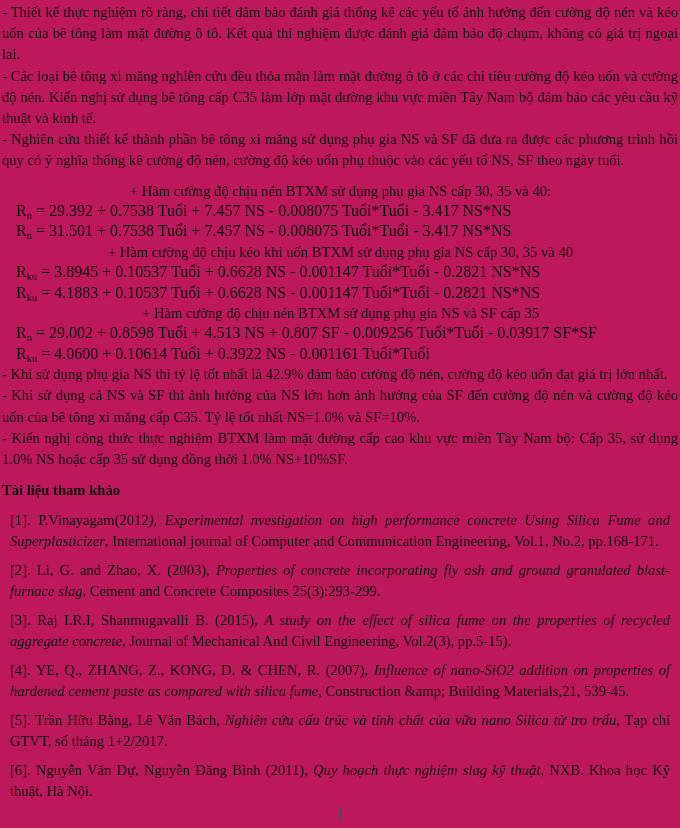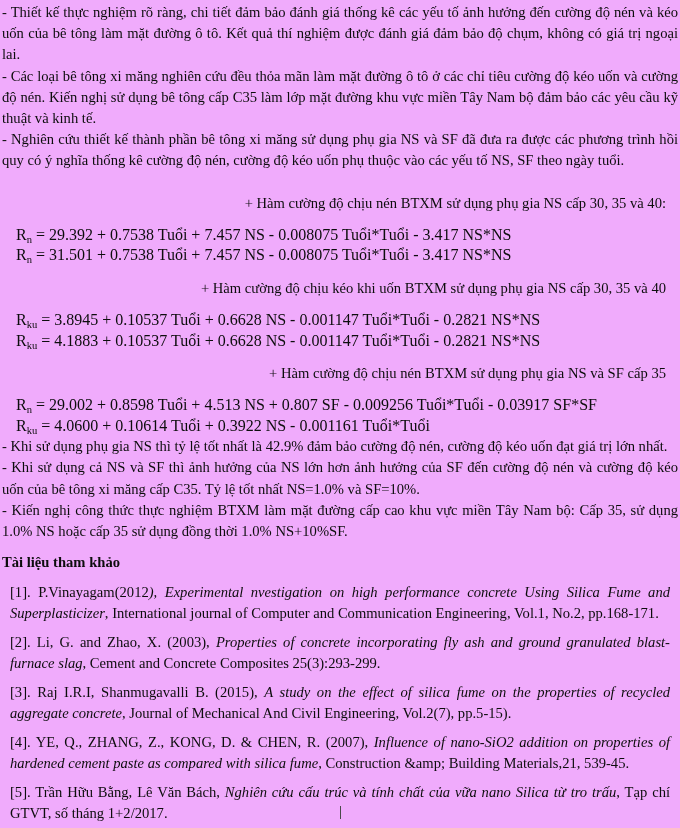--- a/index.html
+++ b/index.html
@@ -15,21 +15,21 @@
     font-family: "Liberation Serif", "DejaVu Serif", serif;
     color: #0d0d0d;
     -webkit-font-smoothing: none;
   }
   .page {
     position: relative;
     width: 680px;
     height: 828px;
     box-sizing: border-box;
     padding: 2px 2px 0 2px;
-    background: #f0abfc;
+    background: #be185d;
   }
   .blk {
     font-size: 14.6px;
     line-height: 21.2px;
     text-align: justify;
     text-justify: inter-word;
     margin: 0;
     hyphens: none;
   }
   .para {
@@ -48,22 +48,22 @@
     font-size: 14.6px;
     line-height: 21.2px;
     margin: 0;
     padding-top: 10px;
     text-align: left;
   }
   .spacer-sm { height: 9px; }
   .eq-head {
     font-size: 14.6px;
     line-height: 20.4px;
-    margin: 12px;
-    text-align: right;
+    margin: 0;
+    text-align: center;
     padding-left: 1px;
   }
   .eq {
     font-size: 16px;
     line-height: 20.4px;
     margin: 0;
     text-align: left;
     padding-left: 14px;
     white-space: nowrap;
   }
@@ -145,21 +145,21 @@
   <p class="blk para">- Khi sử dụng phụ gia NS thì tỷ lệ tốt nhất là 42.9% đảm bảo cường độ nén, cường độ kéo uốn đạt giá trị lớn nhất.</p>
   <p class="blk para">- Khi sử dụng cả NS và SF thì ảnh hưởng của NS lớn hơn ảnh hưởng của SF đến cường độ nén và cường độ kéo uốn của bê tông xi măng cấp C35. Tỷ lệ tốt nhất NS=1.0% và SF=10%.</p>
   <p class="blk para">- Kiến nghị công thức thực nghiệm BTXM làm mặt đường cấp cao khu vực miền Tây Nam bộ: Cấp 35, sử dụng 1.0% NS hoặc cấp 35 sử dụng đồng thời 1.0% NS+10%SF.</p>
 
   <h2 class="refs-heading">Tài liệu tham khảo</h2>
 
   <p class="ref"><span>[1].</span><span> P.Vinayagam(2012</span><i class="it">), Experimental nvestigation on high performance concrete Using Silica Fume and Superplasticizer</i><span>, International journal of Computer and Communication Engineering, Vol.1, No.2, pp.168-171.</span></p>
 
   <p class="ref"><span>[2].</span><span> Li, G. and Zhao, X. (2003), </span><i class="it">Properties of concrete incorporating fly ash and ground granulated blast-furnace slag</i><span>, Cement and Concrete Composites 25(3):293-299.</span></p>
 
-  <p class="ref"><span>[3].</span><span> Raj I.R.I, Shanmugavalli B. (2015), </span><i class="it">A study on the effect of silica fume on the properties of recycled aggregate concrete</i><span>, Journal of Mechanical And Civil Engineering, Vol.2(7), pp.5-15).</span></p>
+  <p class="ref"><span>[3].</span><span> Raj I.R.I, Shanmugavalli B. (2015), </span><i class="it">A study on the effect of silica fume on the properties of recycled aggregate concrete</i><span>, Journal of Mechanical And Civil Engineering, Vol.2(3), pp.5-15).</span></p>
 
   <p class="ref"><span>[4].</span><span> YE, Q., ZHANG, Z., KONG, D. &amp; CHEN, R. (2007), </span><i class="it">Influence of nano-SiO2 addition on properties of hardened cement paste as compared with silica fume</i><span>, Construction &amp;amp; Building Materials,21, 539-45.</span></p>
 
   <p class="ref"><span>[5].</span><span> Trần Hữu Bằng, Lê Văn Bách, </span><i class="it">Nghiên cứu cấu trúc và tính chất của vữa nano Silica từ tro trấu</i><span>, Tạp chí GTVT, số tháng 1+2/2017.</span></p>
 
   <p class="ref"><span>[6].</span><span> Nguyễn Văn Dự, Nguyễn Đăng Bình (2011), </span><i class="it">Quy hoạch thực nghiệm slag kỹ thuật</i><span>, NXB. Khoa học Kỹ thuật, Hà Nội.</span></p>
 
   <div class="caret"></div>
 </div>
 

